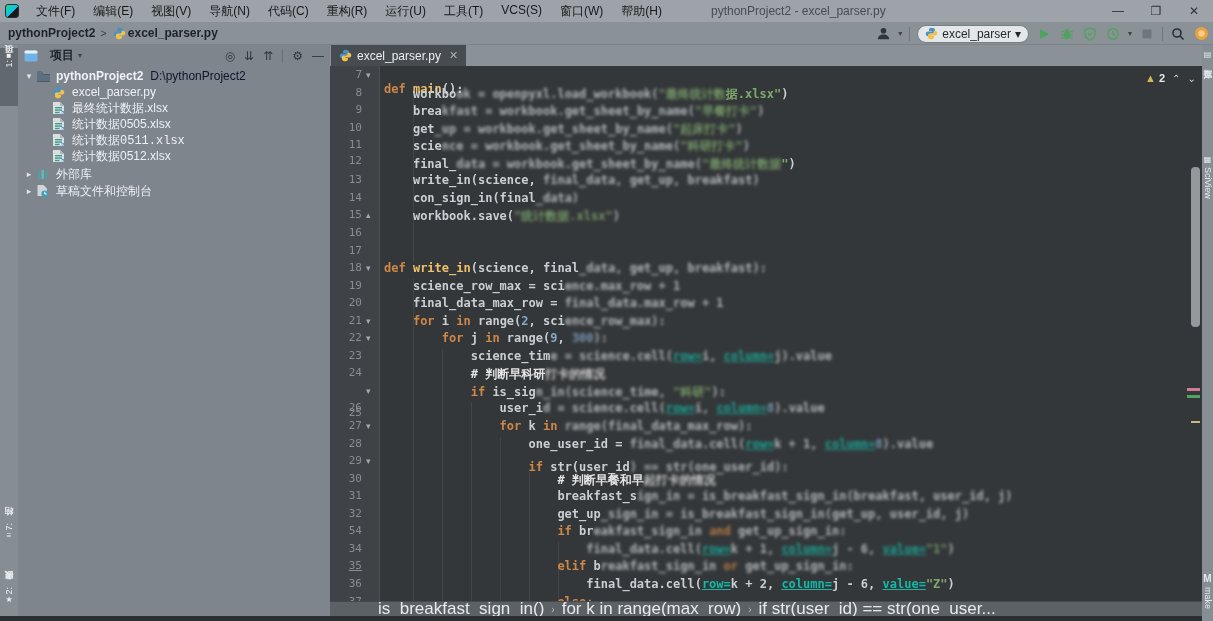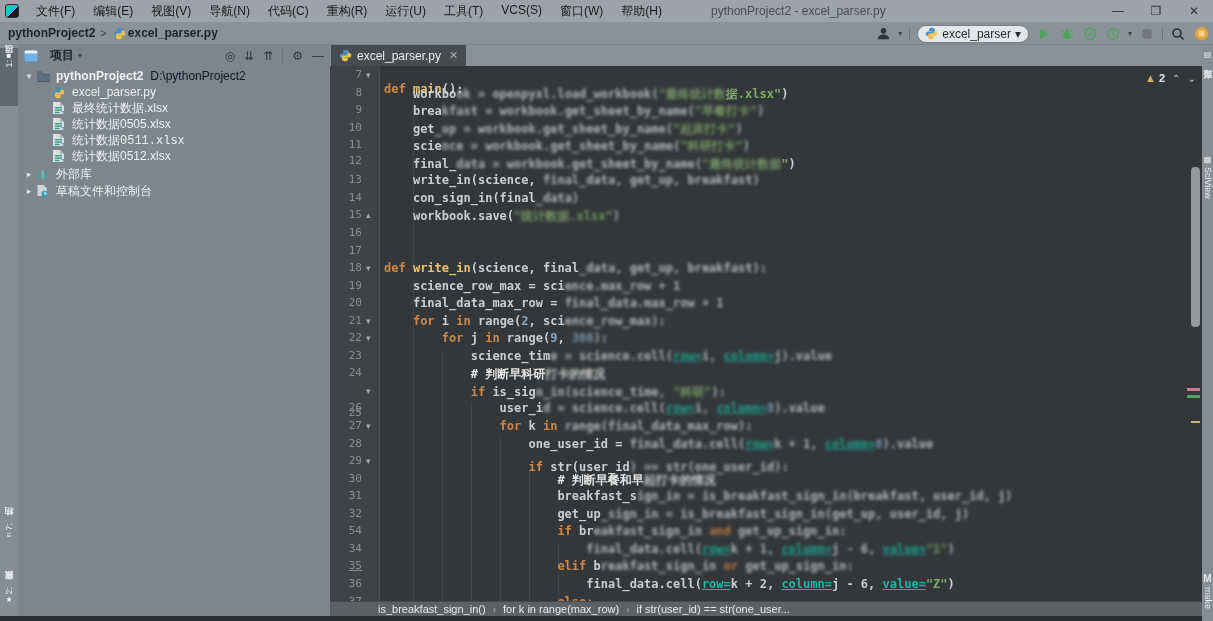--- a/index.html
+++ b/index.html
@@ -82,21 +82,21 @@
   .warn-cnt { color:#e6e9eb; font-weight:bold; }
   .warn-ar { color:#ced3d7; font-size:10px; }
 
   .scrollthumb { position:absolute; left:861px; top:101px; width:9px; height:160px;
     background:rgba(164,170,175,.85); border-radius:4px; }
   .stripe-mark { position:absolute; left:857px; width:13px; }
 
   
   .bcrumbbar { position:absolute; left:330px; top:601px; width:872px; height:15px;
     background:#5c6166; border-top:1px solid #454a4e; display:flex; align-items:center; }
-  .bc-item { font-size:11px; color:#e8ebed; white-space:nowrap; }
+  .bc-item { font-size:17px; color:#e8ebed; white-space:nowrap; }
   .bc-sep { font-size:10px; color:#b3b9be; margin:0 7px; }
 
   .bottomstrip { position:absolute; left:0; top:616px; width:1213px; height:5px; background:#2c2f32; }
 
   
   .rstrip { position:absolute; left:1202px; top:45px; width:11px; height:576px; background:#868d93; }
   .rs-item { position:absolute; left:0; width:11px; display:flex; flex-direction:column;
     align-items:center; font-size:9px; color:#e6e9ec; gap:3px; }
   .rs-icon { font-size:8px; color:#eef0f2; }
   svg { display:block; }

